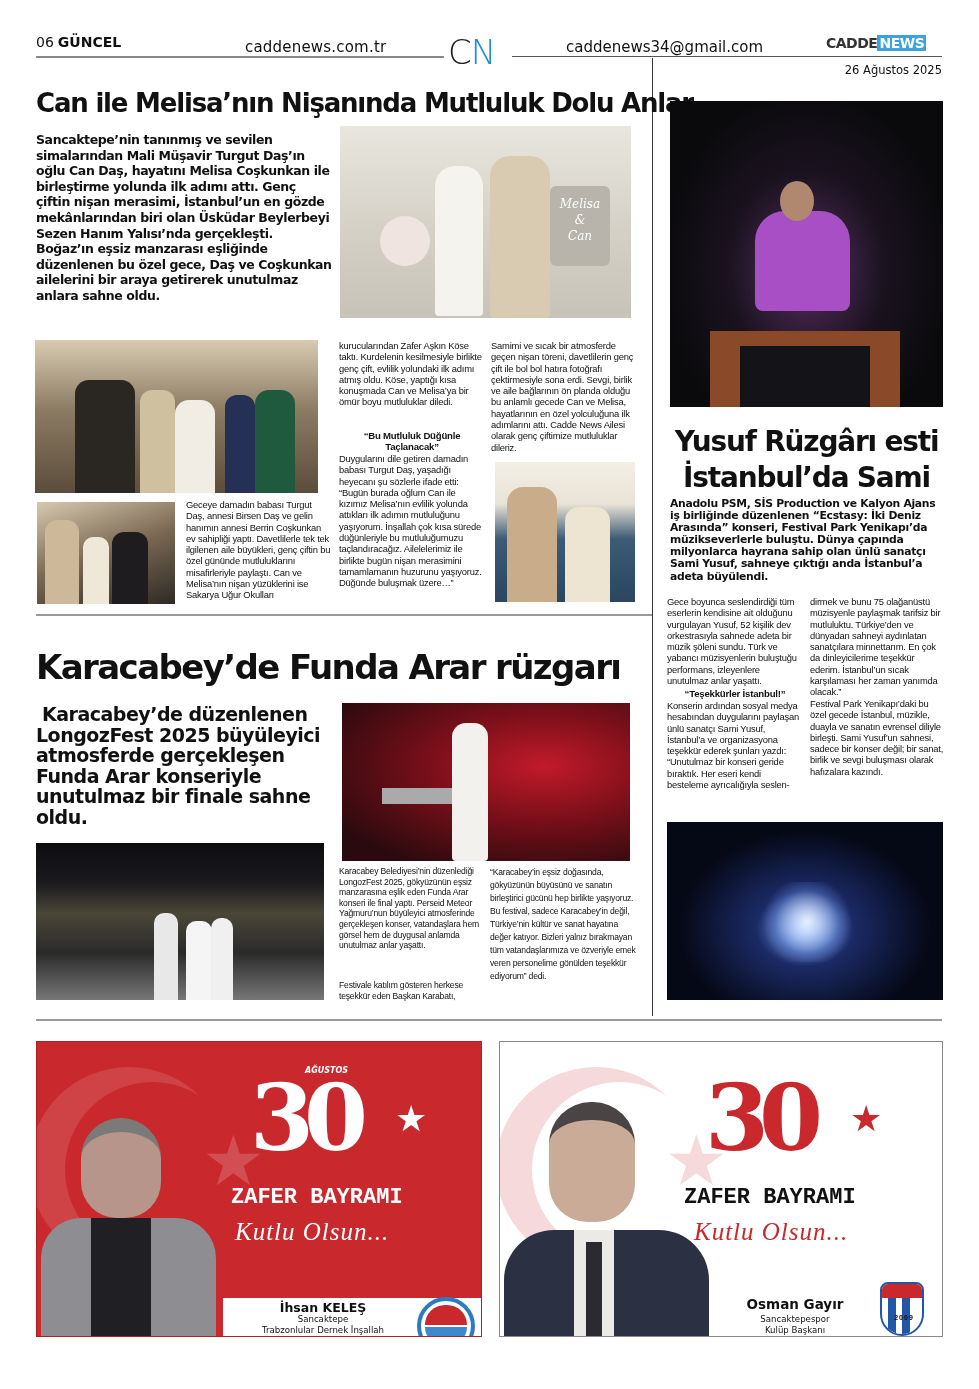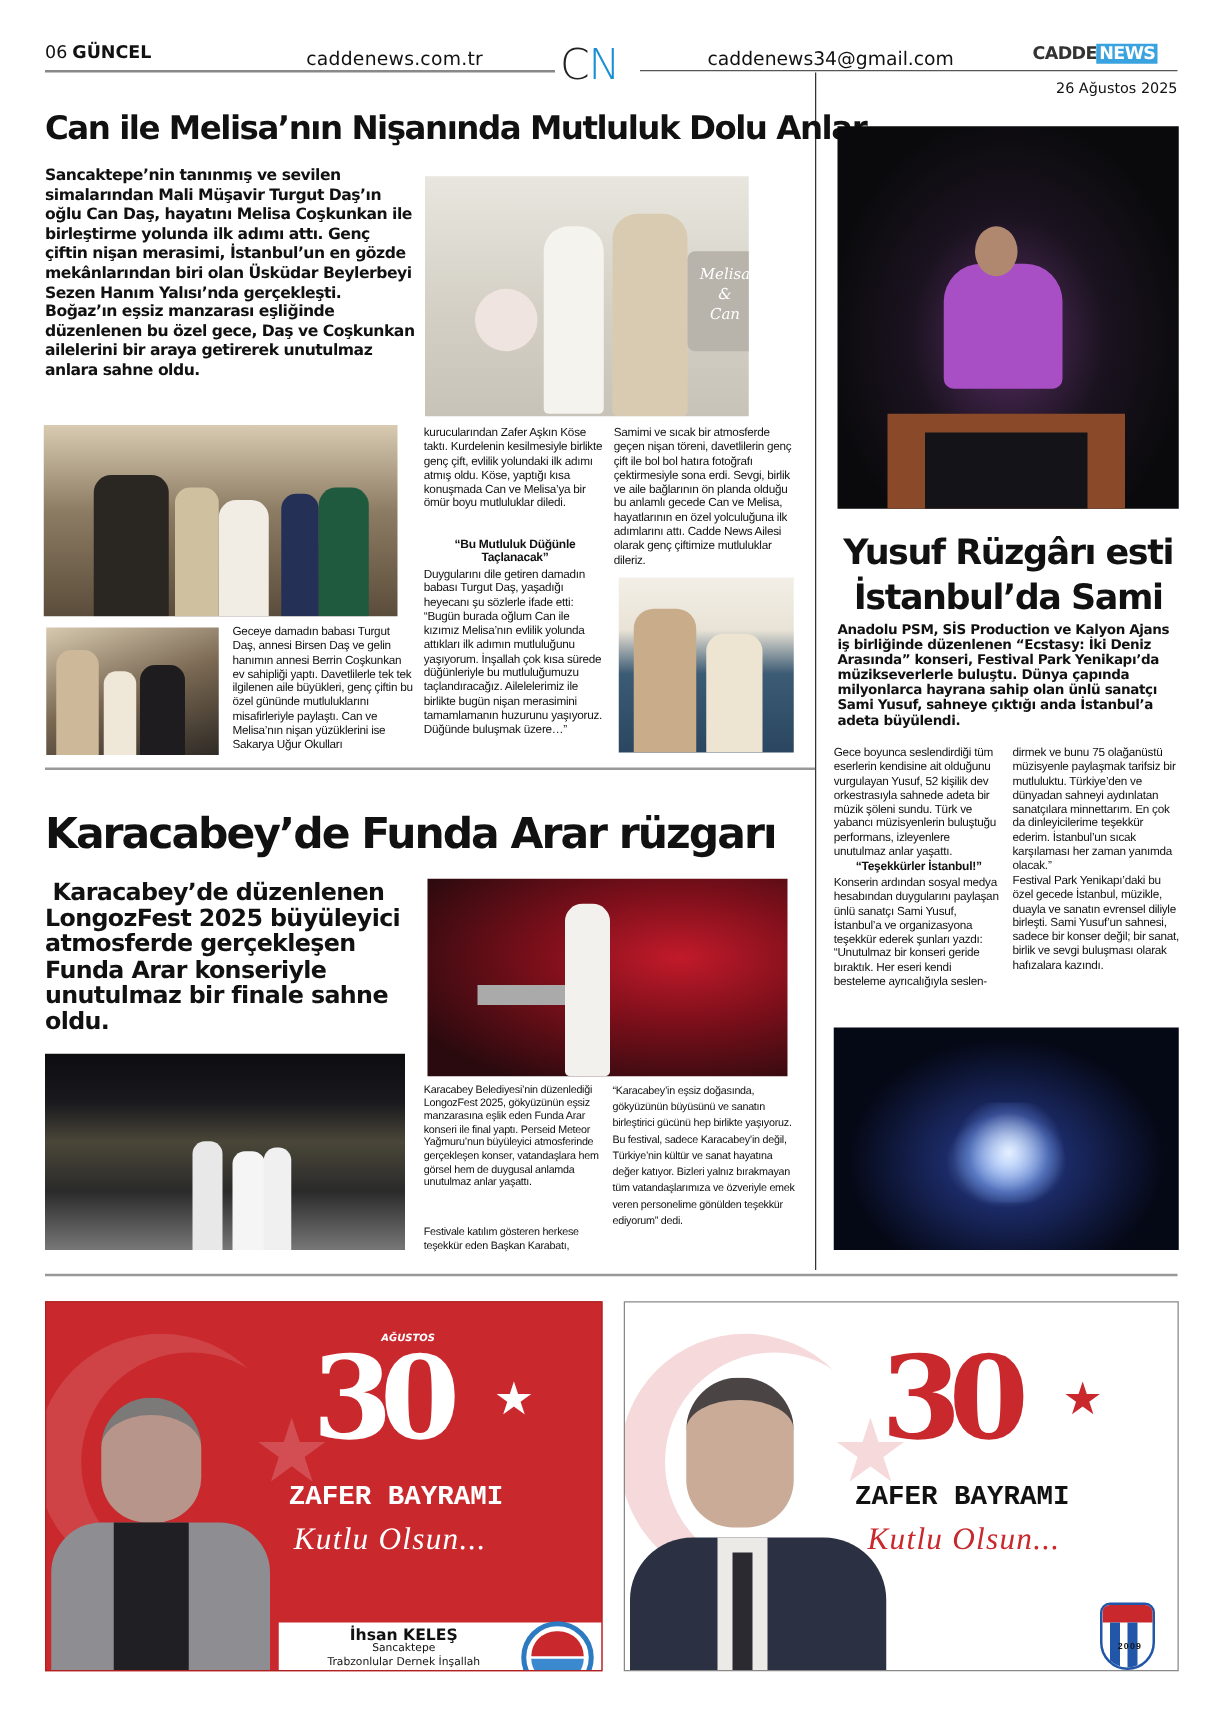--- a/index.html
+++ b/index.html
@@ -64,21 +64,21 @@
 <div class="abs brand"><span class="cadde">CADDE</span><span class="news">NEWS</span></div>
 <div class="abs hdr-date">26 Ağustos 2025</div>
 
 <div class="abs vline" style="left:652px; top:58px; height:958px;"></div>
 <div class="abs hline" style="left:36px; top:614px; width:616px;"></div>
 <div class="abs hline" style="left:36px; top:1019px; width:906px;"></div>
 
 <div class="abs h1" style="left:36px; top:88px; font-size:26px; width:610px; white-space:nowrap;">Can ile Melisa’nın Nişanında Mutluluk Dolu Anlar</div>
 <div class="abs lead" style="left:36px; top:132px; width:296px;">Sancaktepe’nin tanınmış ve sevilen simalarından Mali Müşavir Turgut Daş’ın oğlu Can Daş, hayatını Melisa Coşkunkan ile birleştirme yolunda ilk adımı attı. Genç çiftin nişan merasimi, İstanbul’un en gözde mekânlarından biri olan Üsküdar Beylerbeyi Sezen Hanım Yalısı’nda gerçekleşti. Boğaz’ın eşsiz manzarası eşliğinde düzenlenen bu özel gece, Daş ve Coşkunkan ailelerini bir araya getirerek unutulmaz anlara sahne oldu.</div>
 
-<div class="abs photo ph-couple" style="left:340px; top:141px; width:259px; height:192px;">
+<div class="abs photo ph-couple" style="left:340px; top:126px; width:291px; height:192px;">
   <div class="fig" style="left:95px; top:40px; width:48px; height:150px; background:#f5f3ee; border-radius:20px 20px 4px 4px;"></div>
   <div class="fig" style="left:150px; top:30px; width:60px; height:162px; background:#d9cbb2; border-radius:20px 20px 4px 4px;"></div>
   <div class="fig" style="left:210px; top:60px; width:60px; height:80px; background:#b8b4ac; border-radius:6px; color:#fff; font-family:'DejaVu Serif',serif; font-style:italic; font-size:12px; text-align:center; padding-top:10px; line-height:16px;">
     <div>Melisa</div>
     <div>&amp;</div>
     <div>Can</div>
   </div>
   <div class="fig" style="left:40px; top:90px; width:50px; height:50px; background:#f0e4e0; border-radius:50%;"></div>
 </div>
 
@@ -187,19 +187,24 @@
   <div class="zafer" style="left:184px; top:143px; color:#111;">ZAFER BAYRAMI</div>
   <div class="kutlu" style="left:194px; top:176px; color:#c9282d;">Kutlu Olsun...</div>
 
   <div class="avatar" style="left:4px; top:60px; width:205px; height:236px;">
     <div class="abs" style="left:45px; top:0px; width:86px; height:120px; background:#c9ab98; border-radius:42px 42px 38px 38px; border-top:18px solid #4a4444;"></div>
     <div class="abs" style="left:0px; top:128px; width:205px; height:108px; background:#2b3142; border-radius:50px 50px 0 0;"></div>
     <div class="abs" style="left:70px; top:128px; width:40px; height:108px; background:#eceae6;"></div>
     <div class="abs" style="left:82px; top:140px; width:16px; height:96px; background:#2a2a30;"></div>
   </div>
 
+  <div class="name-box" style="left:210px; top:252px; width:170px; height:44px;">
+    <div class="person-name" style="position:absolute; left:0; top:2px; width:170px; font-size:13.5px;">Osman Gayır</div>
+    <div class="person-role" style="position:absolute; left:0; top:20px; width:170px;">Sancaktepespor</div>
+    <div class="person-role" style="position:absolute; left:0; top:31px; width:170px;">Kulüp Başkanı</div>
+  </div>
   <div class="abs" style="left:380px; top:240px; width:44px; height:54px; background:#fff; border:2px solid #2256a8; border-radius:8px 8px 22px 22px; overflow:hidden;">
     <div class="abs" style="left:0; top:0; width:44px; height:14px; background:#c9282d;"></div>
     <div class="abs" style="left:6px; top:14px; width:8px; height:40px; background:#2256a8;"></div>
     <div class="abs" style="left:20px; top:14px; width:8px; height:40px; background:#2256a8;"></div>
     <div class="abs" style="left:0; top:30px; width:44px; text-align:center; font-size:7px; font-weight:bold; color:#111; letter-spacing:1px;">2009</div>
   </div>
 </div>
 
 </body></html>

